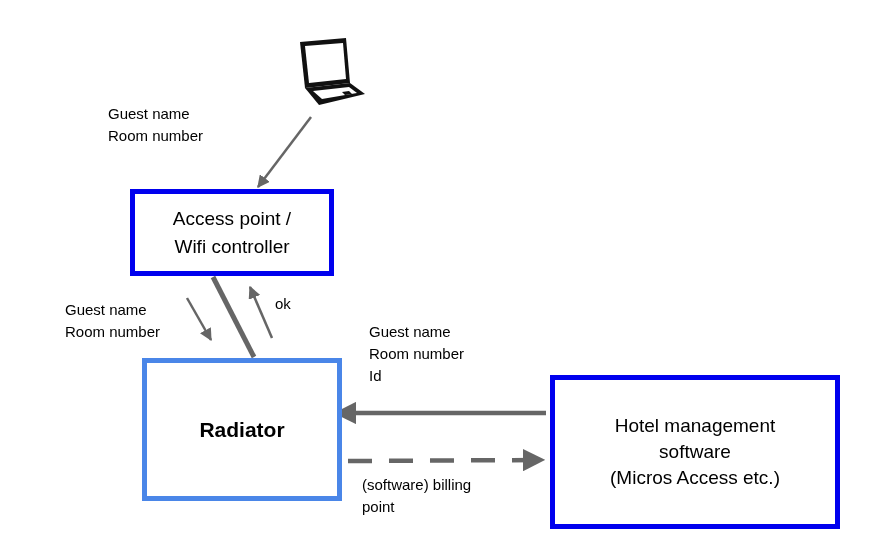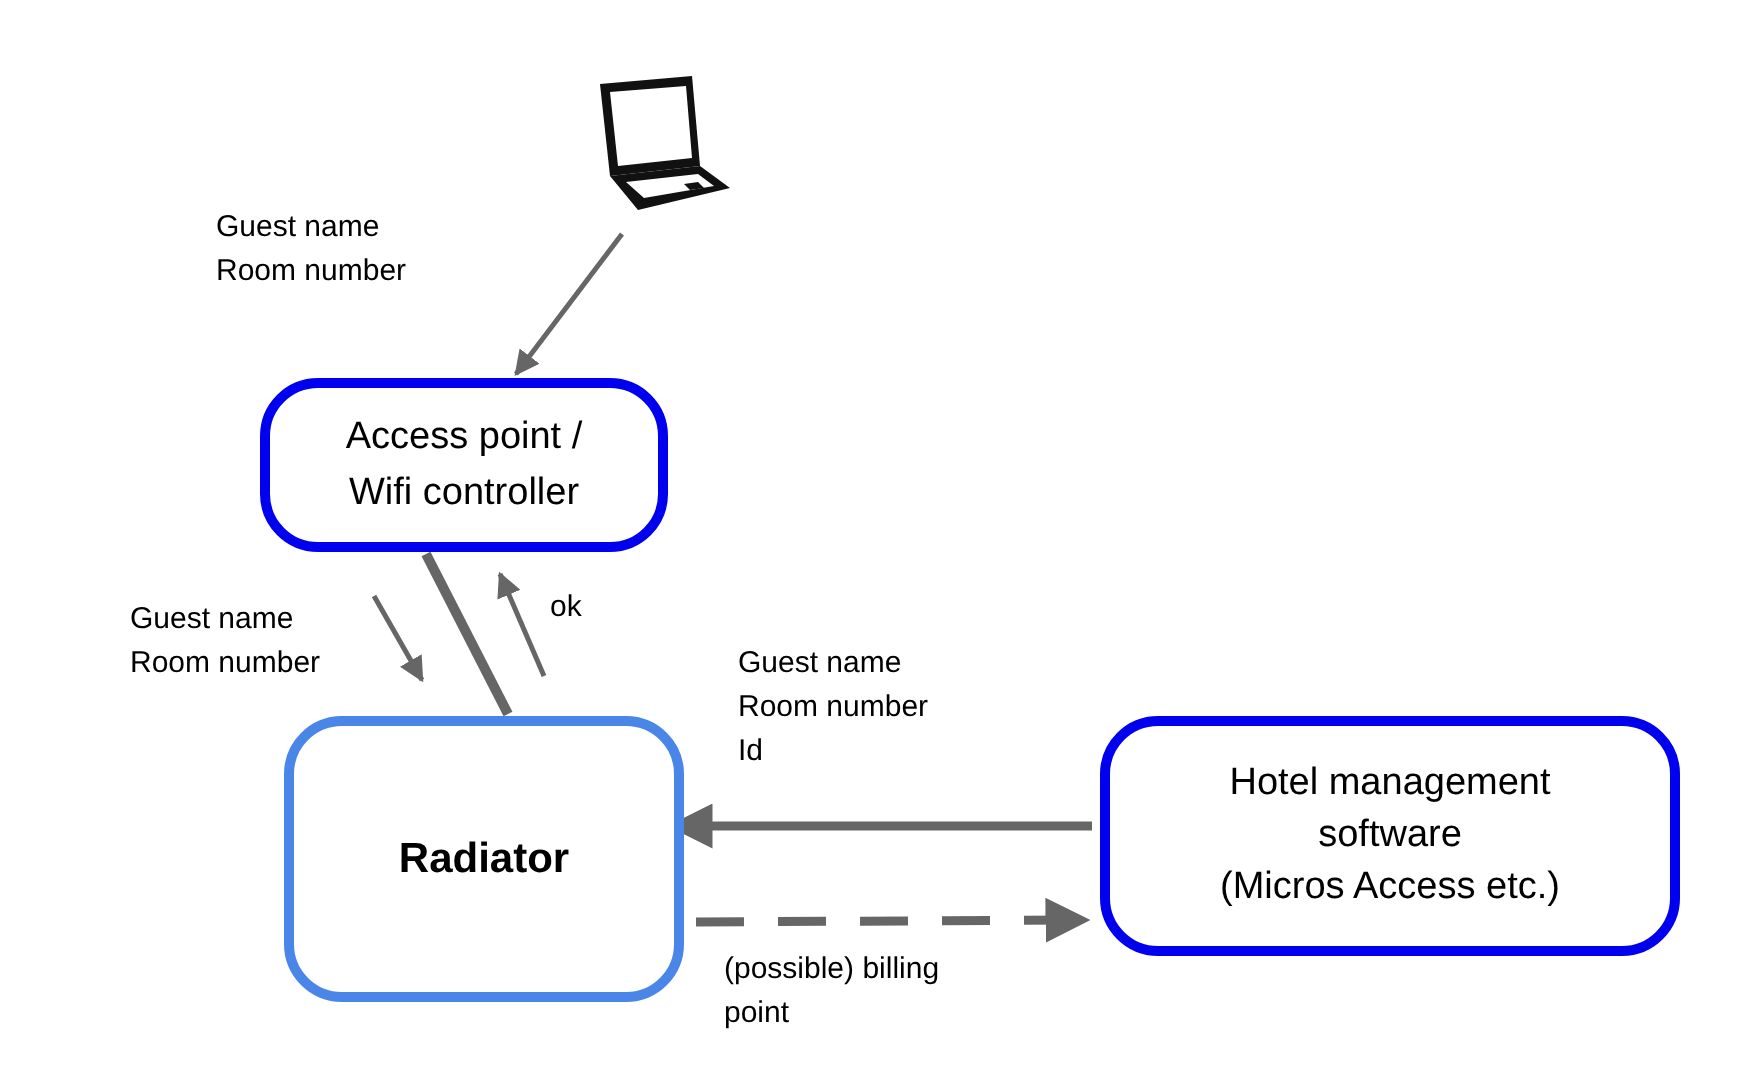--- a/index.html
+++ b/index.html
@@ -2,27 +2,27 @@
 <html><head>
 <meta charset="utf-8">
 <style>
   html, body { margin: 0; padding: 0; background: #ffffff; }
   body { width: 878px; height: 543px; position: relative; overflow: hidden;
          font-family: "Liberation Sans", sans-serif; color: #000; }
   .label { position: absolute; font-size: 15px; line-height: 22px; white-space: nowrap; }
   .label span { display: block; }
   .box { position: absolute; box-sizing: border-box; background: #fff;
          display: flex; flex-direction: column; align-items: center; justify-content: center;
-         text-align: center; border-radius: 29px; }
+         text-align: center; }
   .box span { display: block; }
   #ap-box { left: 130px; top: 189px; width: 204px; height: 87px;
             border: 5px solid #0000ee; font-size: 19px; line-height: 28px; }
   #radius-box { left: 142px; top: 358px; width: 200px; height: 143px;
             border: 5px solid #4a86e8; font-size: 21px; line-height: 28px; font-weight: bold; }
-  #hotel-box { left: 550px; top: 358px; width: 290px; height: 120px;
+  #hotel-box { left: 550px; top: 375px; width: 290px; height: 154px;
             border: 5px solid #0000ee; font-size: 19px; line-height: 26px; }
   svg#lines { position: absolute; left: 0; top: 0; }
   #laptop { position: absolute; left: 297px; top: 38px; }
 </style>
 </head>
 <body>
 
 <svg id="lines" width="878" height="543">
   <defs>
     <marker id="headSmall" viewBox="0 0 10 10" refX="9" refY="5" markerWidth="5" markerHeight="5" orient="auto">
@@ -69,21 +69,21 @@
   <span>Radiator</span>
 </div>
 
 <div class="label" style="left:369px; top:321px;">
   <span>Guest name</span>
   <span>Room number</span>
   <span>Id</span>
 </div>
 
 <div class="label" style="left:362px; top:474px;">
-  <span>(possible) billing</span>
+  <span>(software) billing</span>
   <span>point</span>
 </div>
 
 <div class="box" id="hotel-box">
   <span>Hotel management</span>
   <span>software</span>
   <span>(Micros Access etc.)</span>
 </div>
 
 </body></html>

